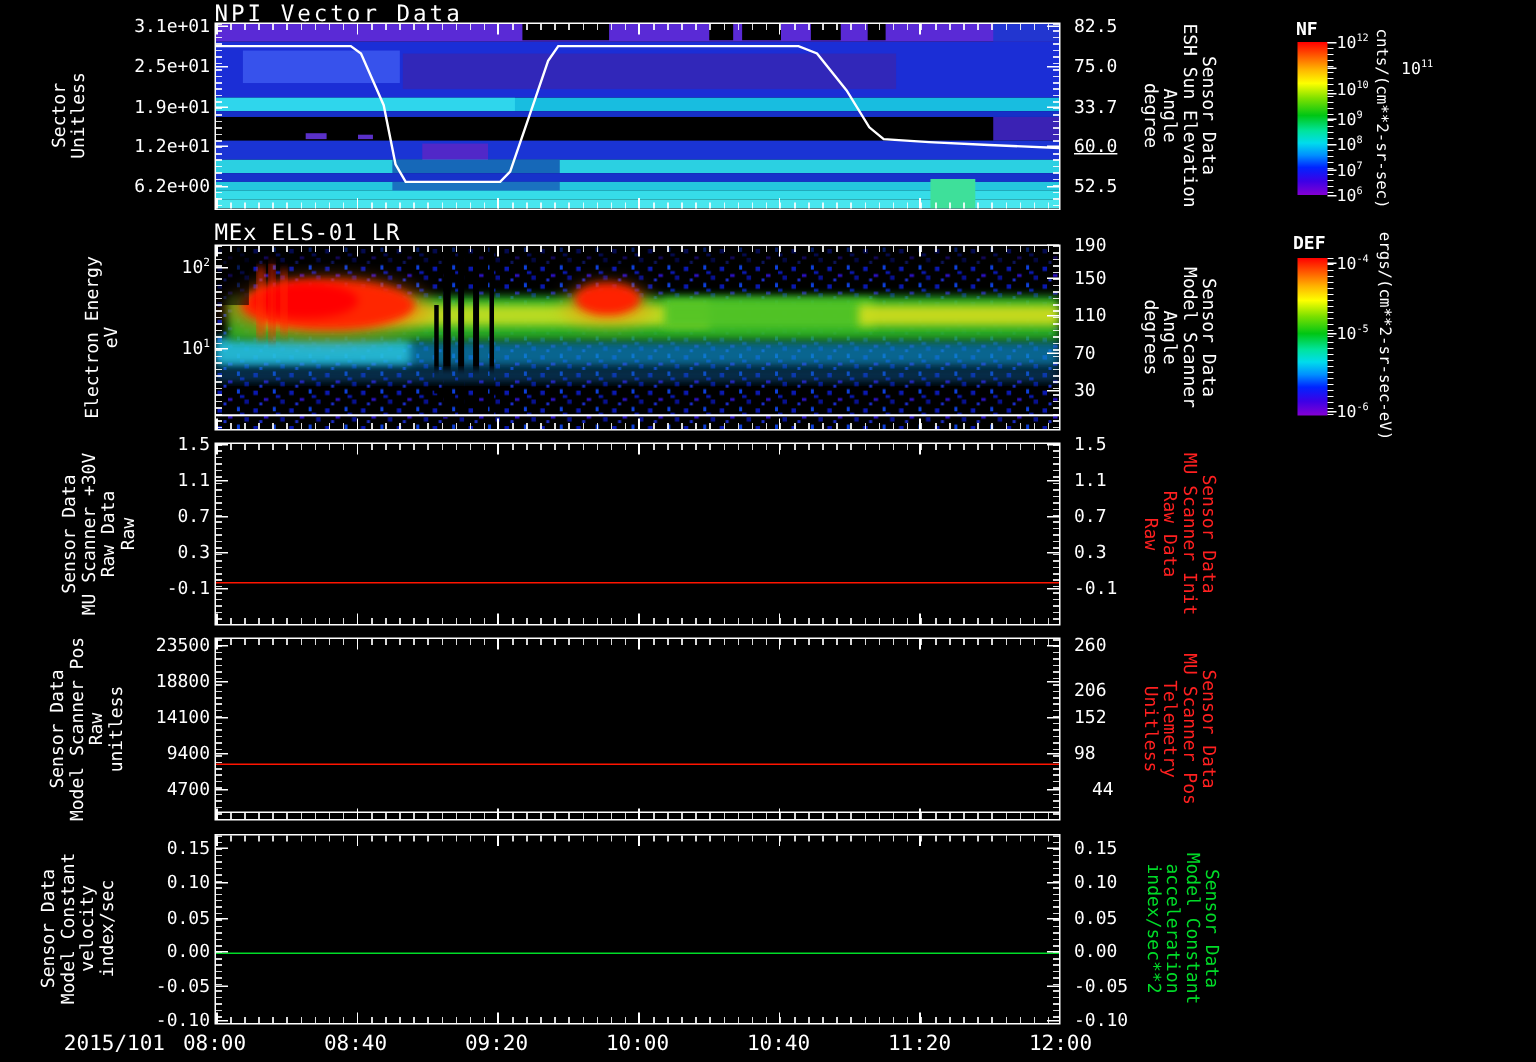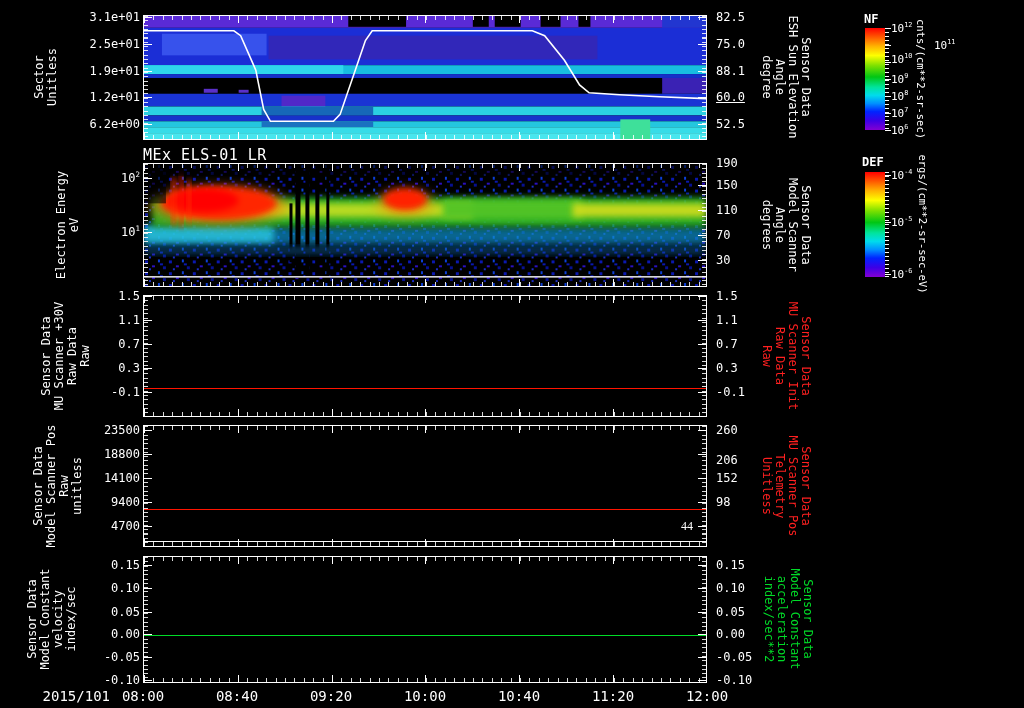--- a/index.html
+++ b/index.html
@@ -47,20 +47,21 @@
   .cbar-unit{position:absolute;transform:translate(-50%,-50%) rotate(90deg);font-size:10.5px;white-space:nowrap;color:#fff;}
   #cbar0-unit{left:921px;top:79px;}
   #cbar1-unit{left:923px;top:224px;}
   sup{font-size:0.62em;line-height:0;}
 </style>
 </head>
 <body>
 
 <div id="screen">
 
+  <div class="title" id="title0">NPI Vector Data</div>
   <div class="title" id="title1">MEx ELS-01 LR</div>
 
   <div class="panel" id="panel0">
     <svg class="spec" viewBox="0 0 564 125" preserveAspectRatio="none">
       <rect width="564" height="125" fill="#000"></rect>
       <rect y="0" width="564" height="12" fill="#5a2ad6"></rect>
       <rect x="520" y="0" width="44" height="12" fill="#2236d0"></rect>
       <rect x="205" y="0" width="58" height="11" fill="#000"></rect>
       <rect x="330" y="0" width="16" height="11" fill="#000"></rect>
       <rect x="352" y="0" width="26" height="11" fill="#000"></rect>
@@ -198,21 +199,21 @@
     <div class="ytick left" style="left: 40px; top: 64px;">1.9e+01</div>
     <div class="majy" style="left: 144px; top: 71px;"></div>
     <div class="ytick left" style="left: 40px; top: 90px;">1.2e+01</div>
     <div class="majy" style="left: 144px; top: 97px;"></div>
     <div class="ytick left" style="left: 40px; top: 117px;">6.2e+00</div>
     <div class="majy" style="left: 144px; top: 124px;"></div>
     <div class="ytick right" style="left: 716px; top: 10px;">82.5</div>
     <div class="majy" style="left: 698px; top: 17px;"></div>
     <div class="ytick right" style="left: 716px; top: 37px;">75.0</div>
     <div class="majy" style="left: 698px; top: 44px;"></div>
-    <div class="ytick right" style="left: 716px; top: 64px;">88.1</div>
+    <div class="ytick right" style="left: 716px; top: 64px;">33.7</div>
     <div class="majy" style="left: 698px; top: 71px;"></div>
     <div class="ytick right" style="left: 716px; top: 90px; text-decoration: underline;">60.0</div>
     <div class="majy" style="left: 698px; top: 97px;"></div>
     <div class="ytick right" style="left: 716px; top: 117px;">52.5</div>
     <div class="majy" style="left: 698px; top: 124px;"></div>
     <div class="rot ccw" style="left: 46px; top: 77px;">
       <div>Sector</div>
       <div>Unitless</div>
     </div>
     <div class="rot cw" style="left: 786px; top: 77px; color: rgb(255, 255, 255);">
@@ -288,21 +289,21 @@
     <div class="ytick left" style="left: 40px; top: 518.65px;">4700</div>
     <div class="majy" style="left: 144px; top: 525.65px;"></div>
     <div class="ytick right" style="left: 716px; top: 422.88px;">260</div>
     <div class="majy" style="left: 698px; top: 429.88px;"></div>
     <div class="ytick right" style="left: 716px; top: 453px;">206</div>
     <div class="majy" style="left: 698px; top: 453.67px;"></div>
     <div class="ytick right" style="left: 716px; top: 471.07px;">152</div>
     <div class="majy" style="left: 698px; top: 478.07px;"></div>
     <div class="ytick right" style="left: 716px; top: 494.86px;">98</div>
     <div class="majy" style="left: 698px; top: 501.86px;"></div>
-    <div class="ytick right" style="left: 681px; top: 518.65px; font-family: Liberation Serif, serif;">44</div>
+    <div class="ytick right" style="left: 728px; top: 518.65px;">44</div>
     <div class="majy" style="left: 698px; top: 525.65px;"></div>
     <div class="rot ccw" style="left: 58px; top: 486px;">
       <div>Sensor Data</div>
       <div>Model Scanner Pos</div>
       <div>Raw</div>
       <div>unitless</div>
     </div>
     <div class="rot cw" style="left: 786px; top: 486px; color: rgb(255, 32, 32);">
       <div>Sensor Data</div>
       <div>MU Scanner Pos</div>

